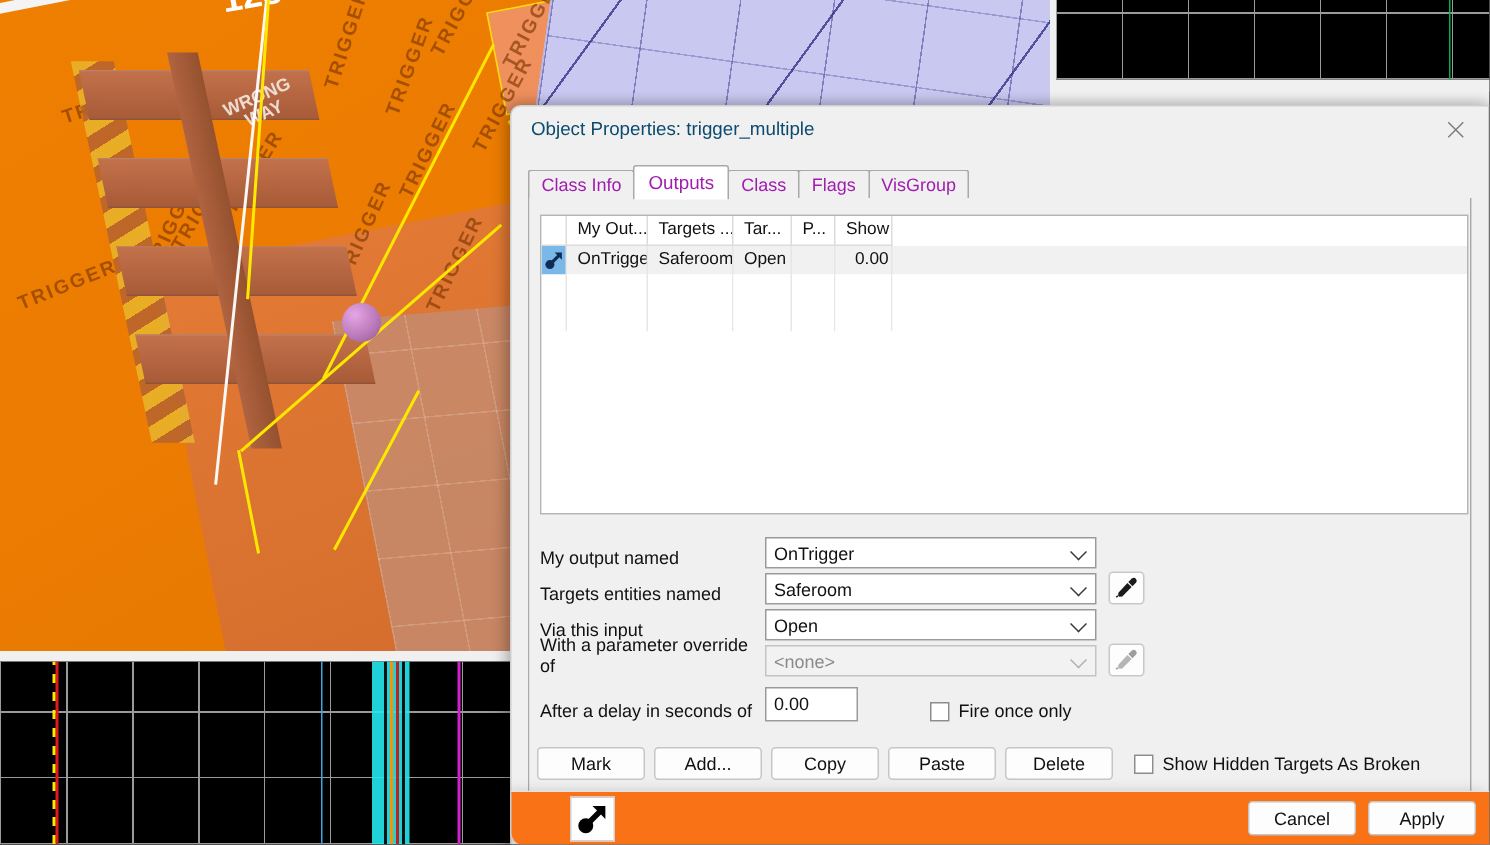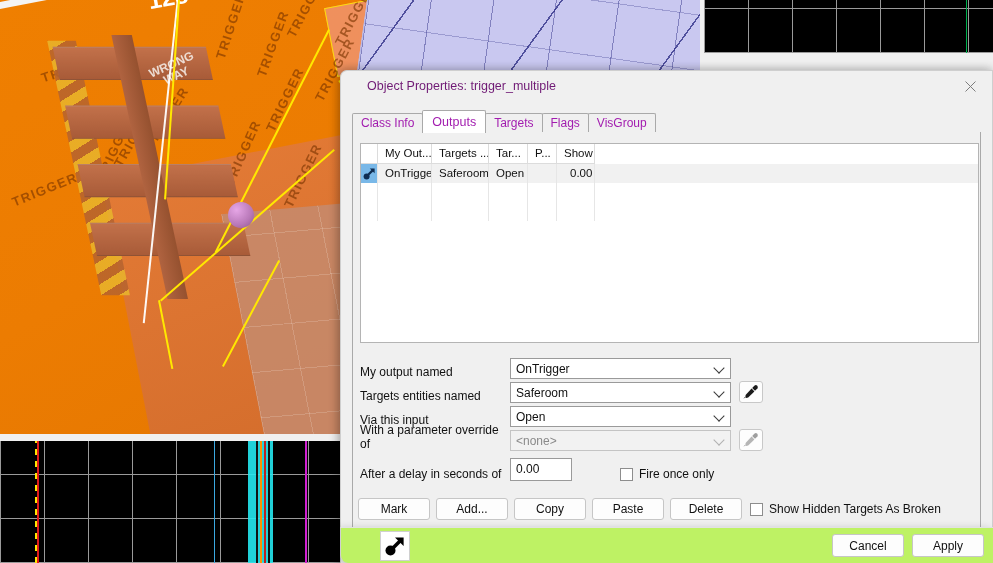--- a/index.html
+++ b/index.html
@@ -155,21 +155,21 @@
     border: 1px solid #cfcfcf;
     border-bottom: none;
     border-radius: 7px 0 0 0;
     box-shadow: -3px 0 10px rgba(0,0,0,.22), 0 -2px 8px rgba(0,0,0,.12);
     font-size: 12px; color: #000;
   }
   .titlebar {
     position: relative; height: 30px; padding: 0 0 0 13px;
     display: flex; align-items: center;
   }
-  .title-text { font-size: 12.5px; color: #701a75; margin-left: 13px; }
+  .title-text { font-size: 12.5px; color: #0c4a6e; }
   .close-x {
     position: absolute; right: 0; top: 0; width: 44px; height: 30px;
     display: flex; align-items: center; justify-content: center;
     color: #7d7d7d; font-size: 15px; line-height: 1;
     font-family: "Liberation Sans", sans-serif;
   }
 
   
   .tabstrip {
     position: relative; height: 22px; margin: 9px 0 0 11px;
@@ -258,21 +258,21 @@
   }
   .btn {
     width: 72px; height: 22px; background: #fdfdfd; border: 1px solid #c6c6c6;
     border-radius: 3px; display: flex; align-items: center; justify-content: center;
     font-size: 12px; color: #111; margin-right: 6px;
   }
 
   
   .bottombar {
     position: absolute; left: 340px; top: 527px; width: 653px; height: 36px;
-    background: #bef264; border-left: 1px solid #cfcfcf;
+    background: #f97316; border-left: 1px solid #cfcfcf;
     border-top: 1px solid #e2e2e2;
     border-radius: 0 0 0 8px;
     box-shadow: -3px 2px 10px rgba(0,0,0,.2);
     display: flex; align-items: center;
   }
   .connbtn {
     margin-left: 39px; width: 30px; height: 30px; background: #fff;
     border: 1px solid #d0d0d0;
     display: flex; align-items: center; justify-content: center;
   }
@@ -382,21 +382,21 @@
     </div>
 
     <div class="tabstrip">
       <div class="tab">
         <span>Class Info</span>
       </div>
       <div class="tab active">
         <span>Outputs</span>
       </div>
       <div class="tab">
-        <span>Targets</span>
+        <span>Class</span>
       </div>
       <div class="tab">
         <span>Flags</span>
       </div>
       <div class="tab">
         <span>VisGroup</span>
       </div>
     </div>
 
     <div class="tabpanel">
@@ -505,21 +505,21 @@
             </div>
           </div>
         </div>
 
         <div class="btnrow">
           <div class="btn">Mark</div>
           <div class="btn">Add...</div>
           <div class="btn">Copy</div>
           <div class="btn">Paste</div>
           <div class="btn">Delete</div>
-          <div class="cbrow" style="margin-left:2px;">
+          <div class="cbrow" style="margin-left:8px;">
             <span class="cbox"></span>
             <span class="cblabel">Show Hidden Targets As Broken</span>
           </div>
         </div>
 
       </div>
     </div>
   </div>
 
   <div class="bottombar">

